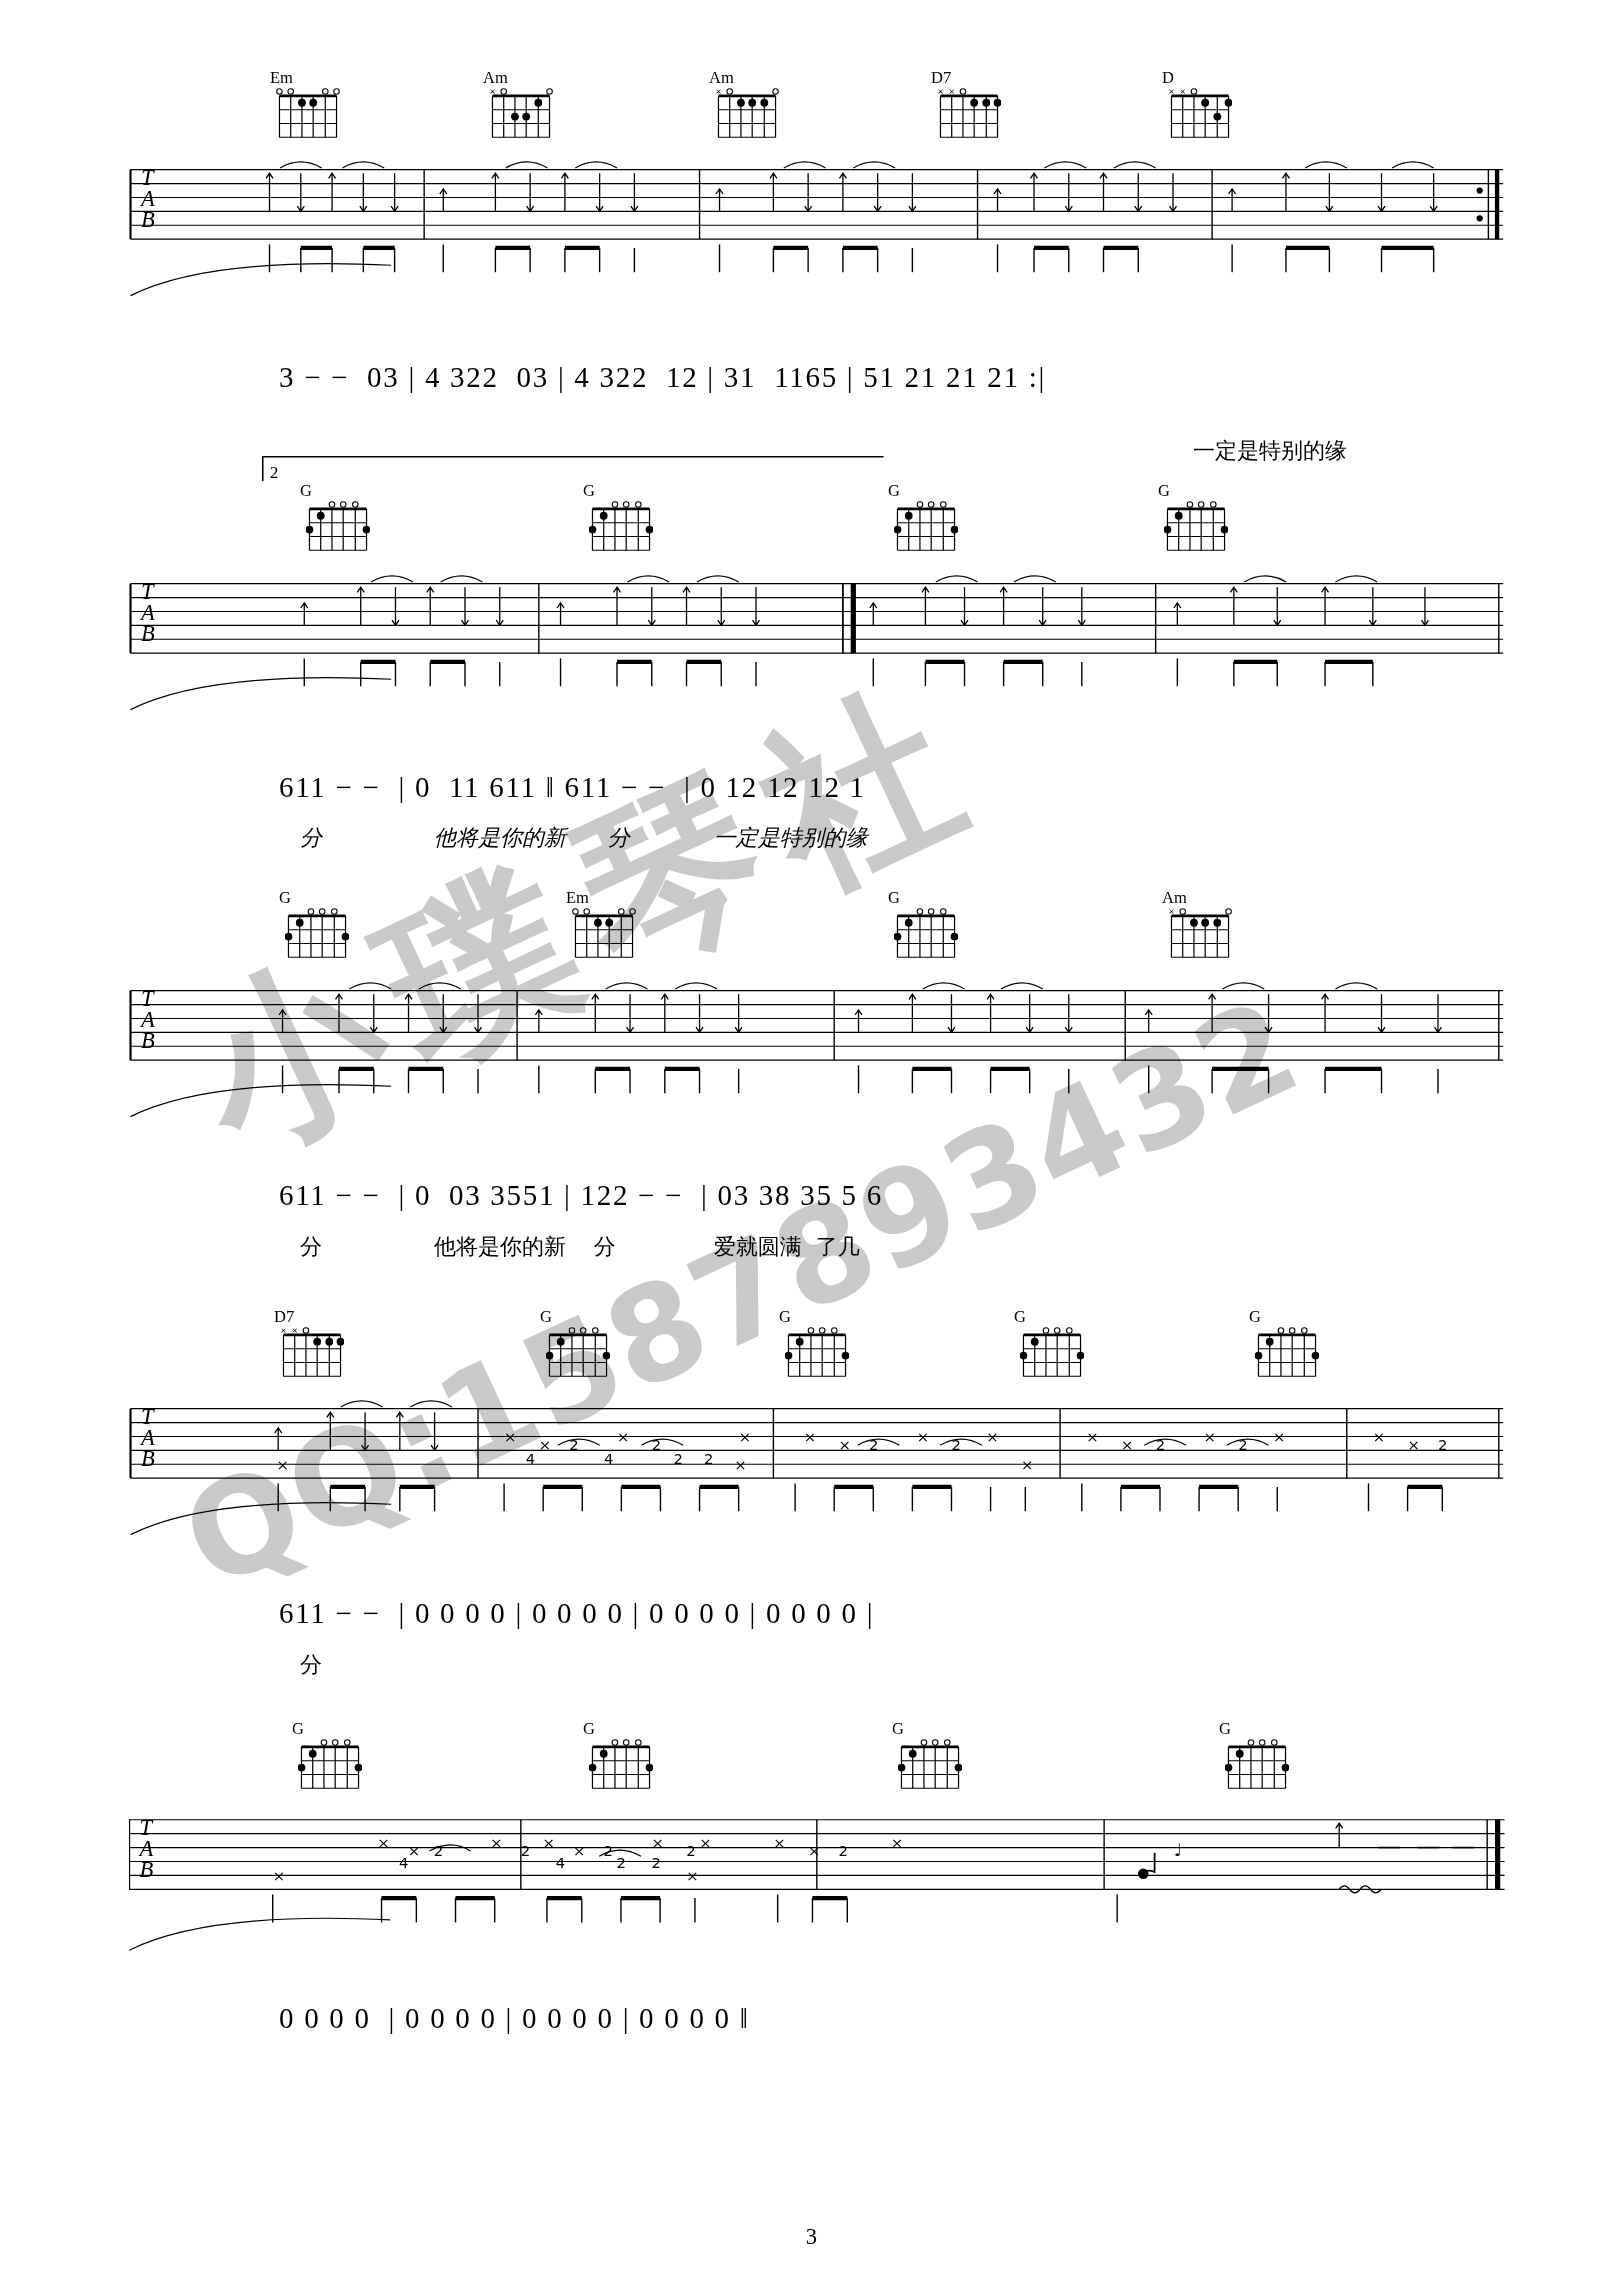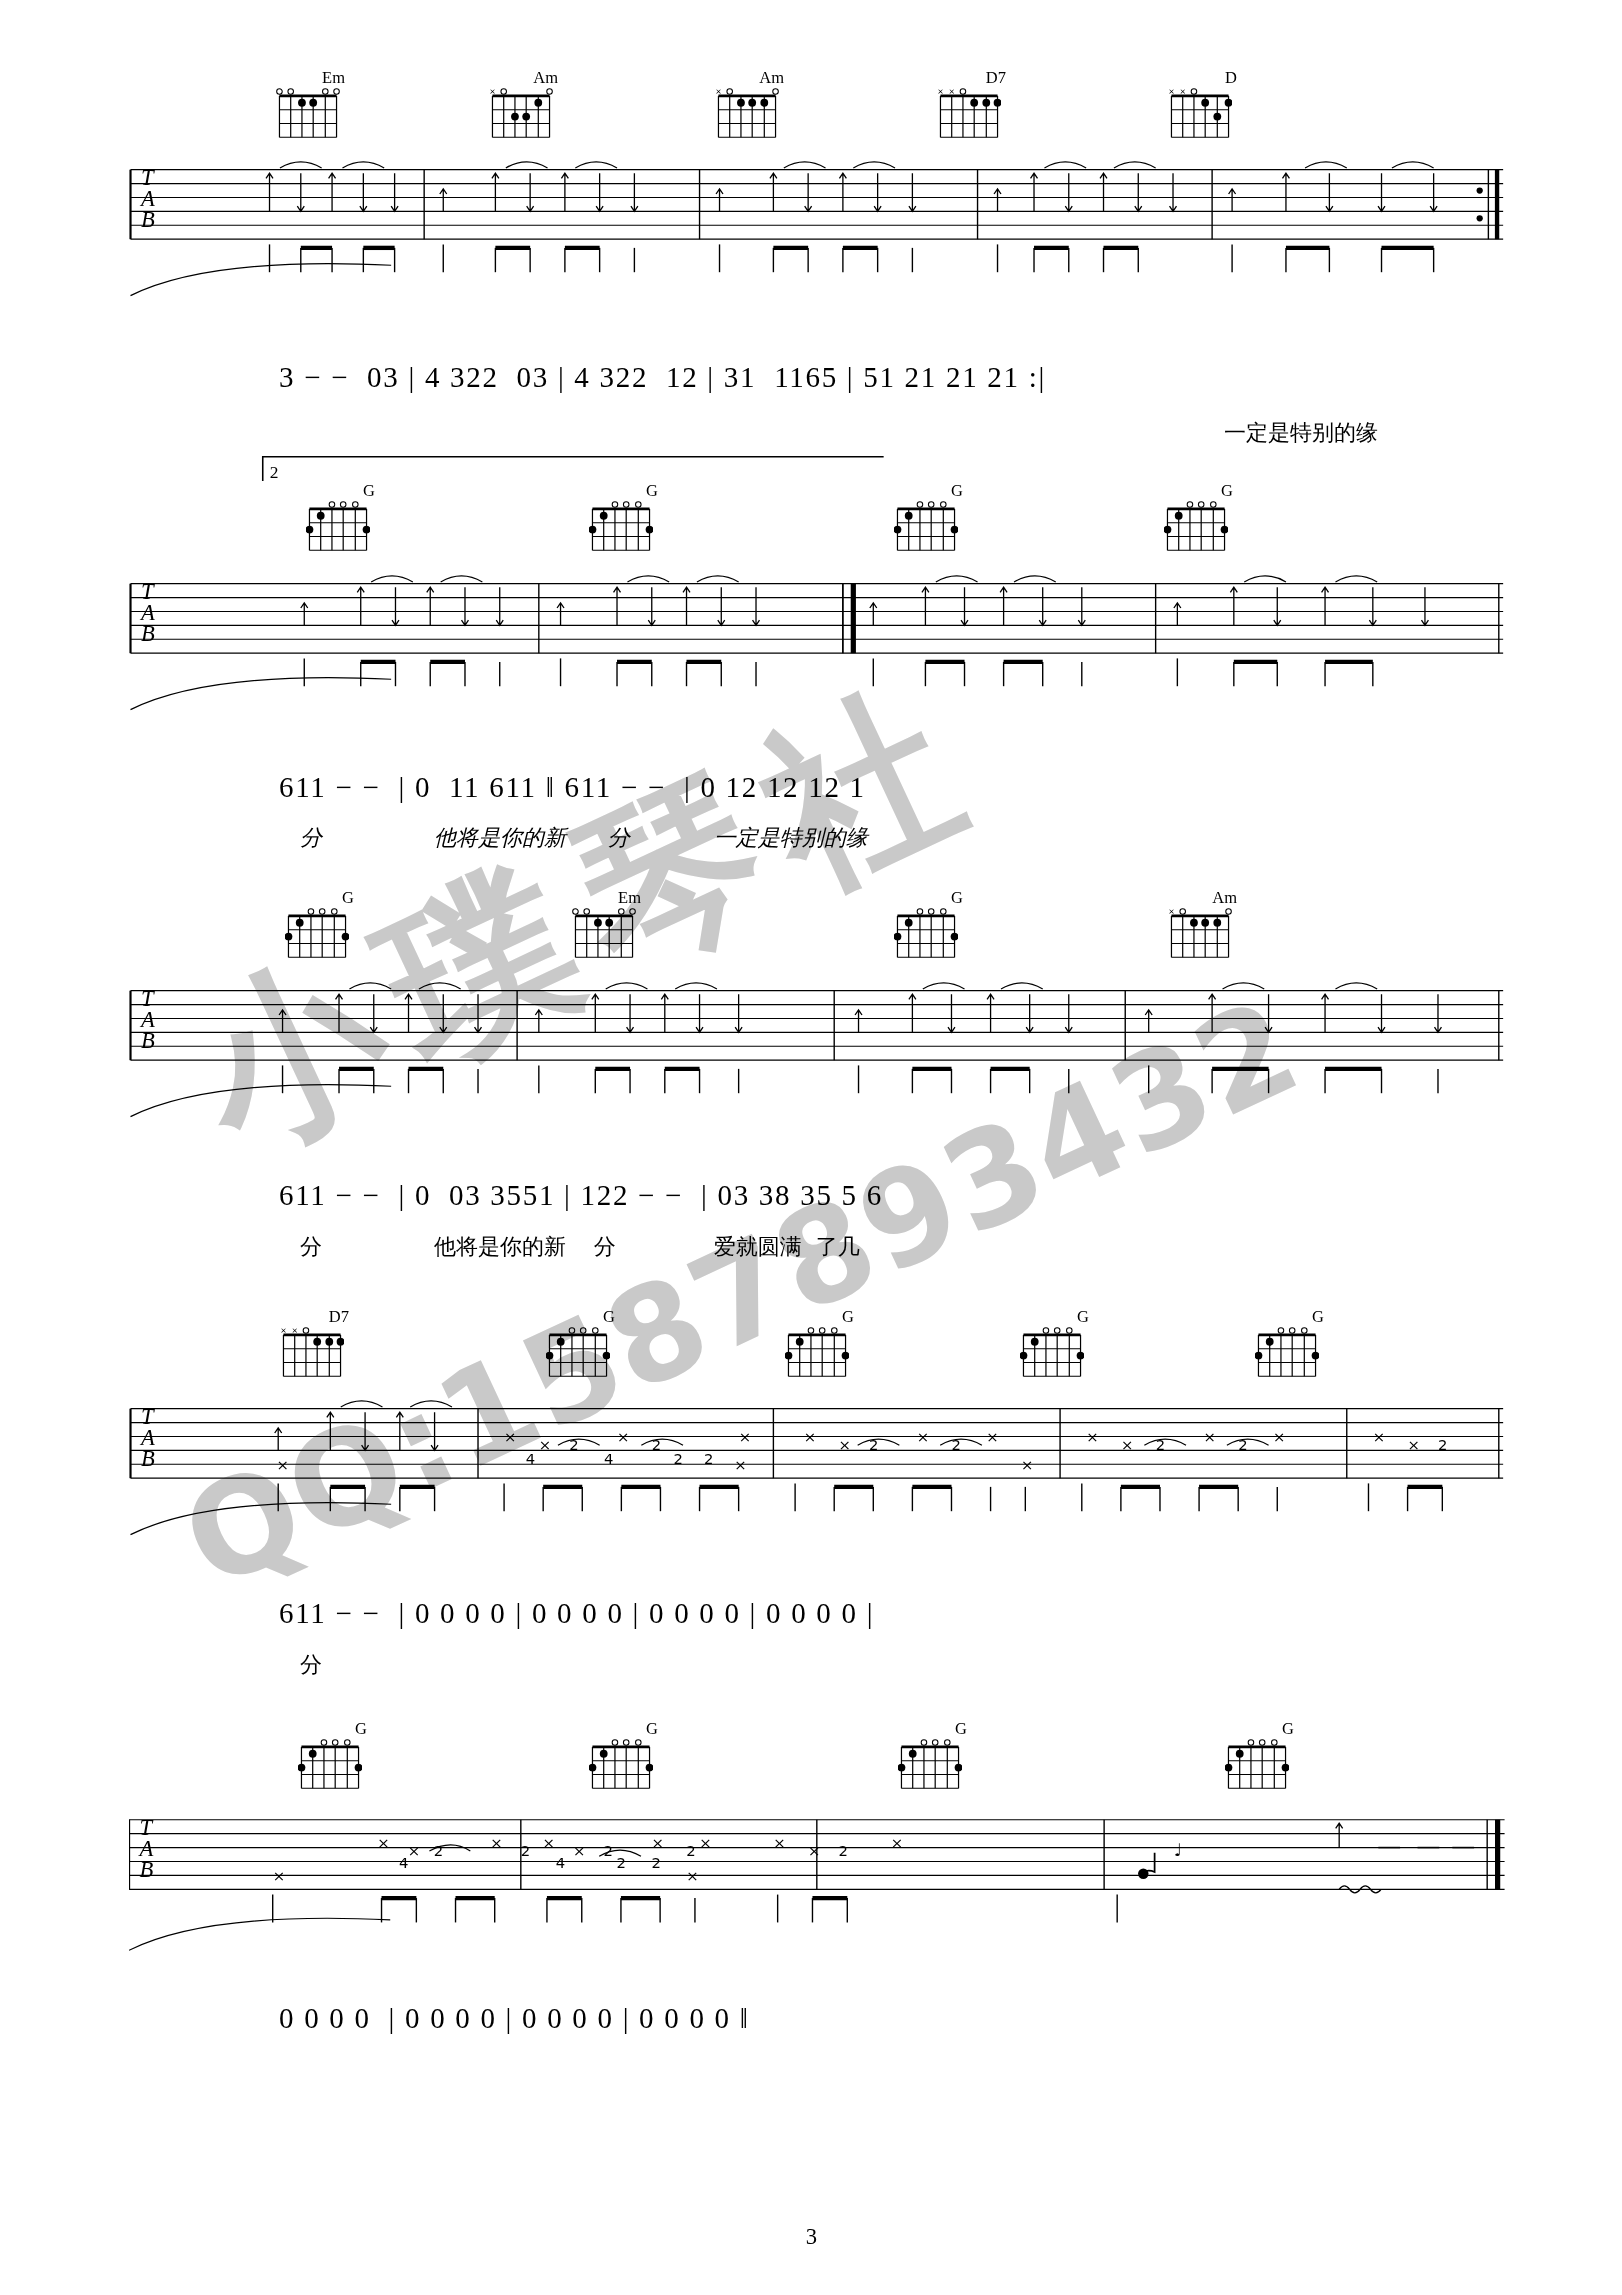--- a/index.html
+++ b/index.html
@@ -24,21 +24,21 @@
   }
   .wm1{left:157px;top:984px;font-size:183px;transform:rotate(-25deg);transform-origin:left top;
        font-family:"DejaVu Sans", sans-serif;letter-spacing:26px;}
   .wm2{left:161px;top:1480px;font-size:131px;transform:rotate(-25deg);transform-origin:left top;letter-spacing:1.7px;}
 
   
   .system{position:absolute;left:0;width:1623px;}
 
   .chordbox{position:absolute;}
   .chordbox .cname{
-    position:absolute;left:0;top:0;width:100%;text-align:right;
+    position:absolute;left:0;top:0;width:100%;text-align:left;
     font-size:16.5px;font-family:"Liberation Serif", serif;
   }
   .chordbox .grid{position:absolute;left:50%;top:19px;transform:translateX(-50%);}
 
   .staff{position:absolute;left:0;}
   .tabsvg{display:block;}
 
   .lyricline{position:absolute;font-family:"DejaVu Sans", sans-serif;font-size:22px;white-space:pre;}
   .numline{position:absolute;font-family:Liberation Serif, serif;font-size:29px;white-space:pre;letter-spacing:1.7px;}
 
@@ -286,21 +286,21 @@
             <line x1="1500" y1="100" x2="1500" y2="128"></line>
           <line x1="1330" y1="100" x2="1380" y2="100" stroke-width="5"></line>
           <line x1="1440" y1="100" x2="1500" y2="100" stroke-width="5"></line>
         </g>
 
         <path d="M0 155 Q90 110 300 120" stroke="#000" stroke-width="1.4" fill="none"></path>
       </svg>
     </div>
 
     <div class="numline" style="left:279px;top:361px;">3 − −  03 | 4 322  03 | 4 322  12 | 31  1165 | 51 21 21 21 :|</div>
-    <div class="lyricline" style="left:1193px;top:418px;margin-left:31px;">一定是特别的缘</div>
+    <div class="lyricline" style="left:1193px;top:436px;">一定是特别的缘</div>
   </div>
 
   <div class="system" style="top:453px;">
 
     <svg style="position:absolute;left:261px;top:0px;" width="627" height="30" viewBox="0 0 720 34">
       <path d="M2 32 L2 4 L715 4" stroke="#000" stroke-width="1.8" fill="none"></path>
       <text x="10" y="28" font-size="20" font-family="Liberation Serif">2</text>
     </svg>
 
     <div class="chordbox" style="left:300px;top:28px;width:75px;height:71px;">

